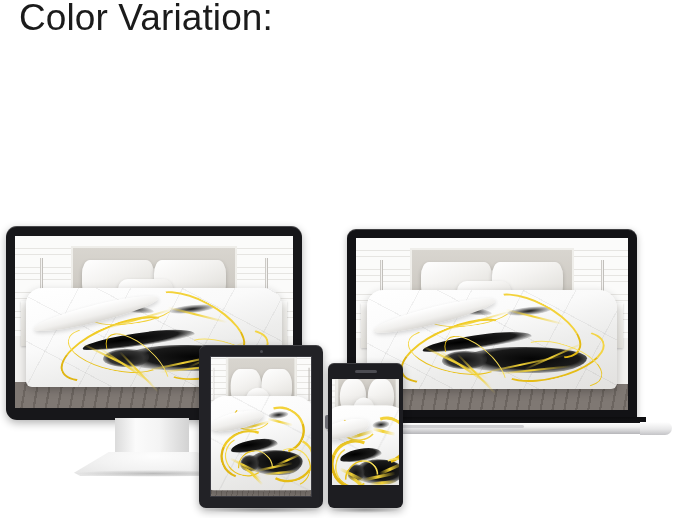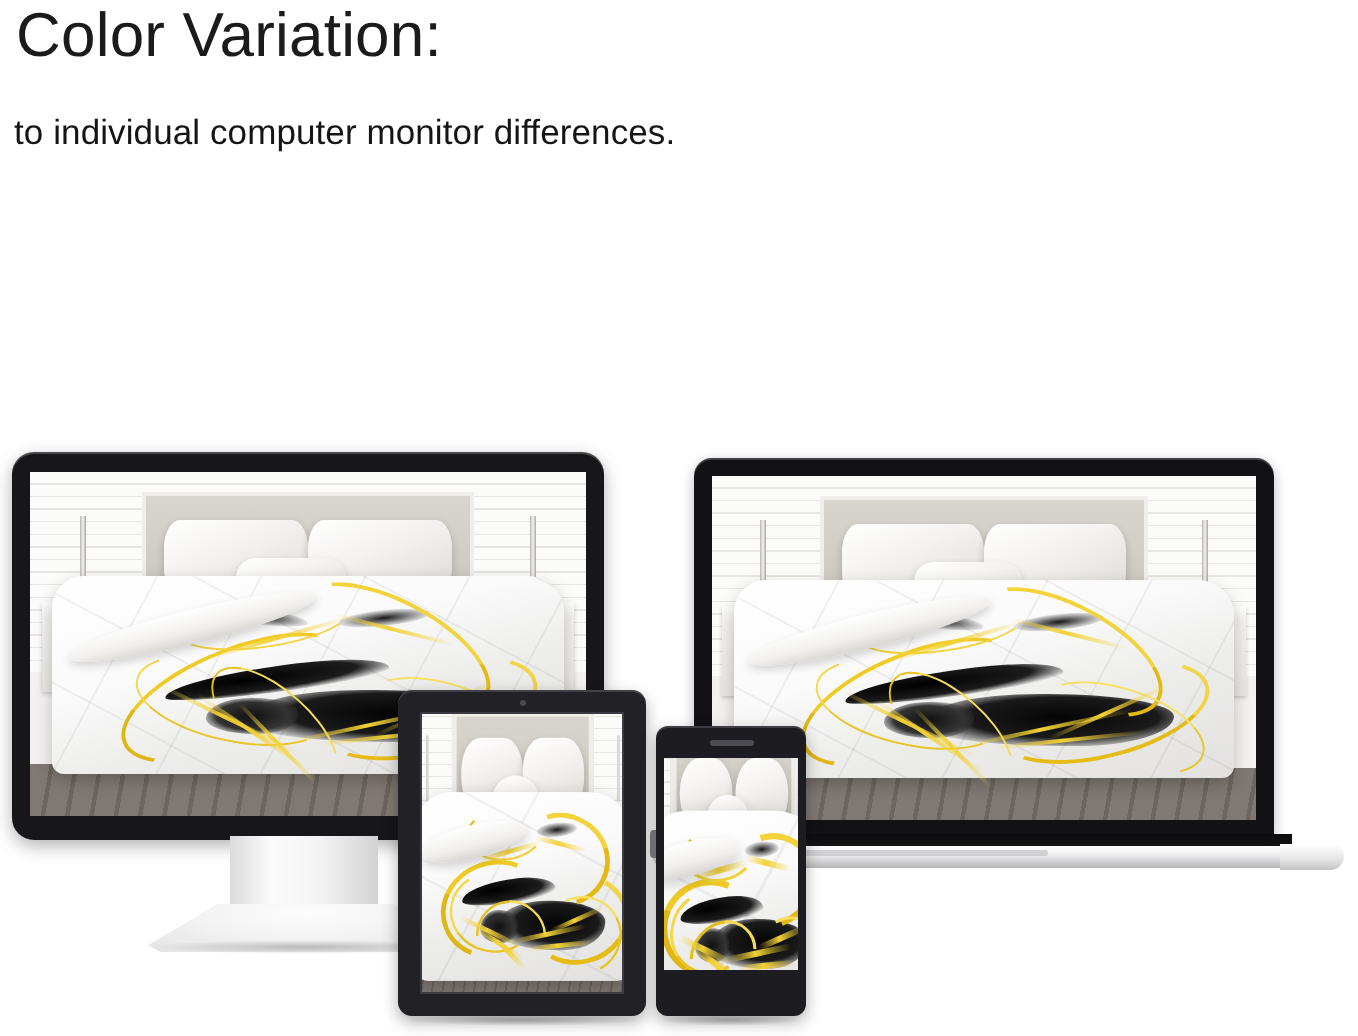--- a/index.html
+++ b/index.html
@@ -1,21 +1,21 @@
 <!DOCTYPE html>
 <html><head>
 <meta charset="utf-8">
 <style>
   html,body{margin:0;padding:0;background:#ffffff;}
   body{width:679px;height:518px;position:relative;overflow:hidden;
        font-family:"Liberation Sans","DejaVu Sans",sans-serif;color:#1a1a1a;}
 
   
   #text-block{position:absolute;left:0;top:0;width:679px;}
-  #page-title{position:absolute;left:8px;top:1px;font-size:31px;line-height:34px;
+  #page-title{position:absolute;left:19px;top:1px;font-size:37px;line-height:34px;
               font-weight:400;letter-spacing:.1px;color:#1b1b1b;white-space:nowrap;}
   #disclaimer{position:absolute;left:7px;top:50px;width:660px;font-size:17.5px;
               line-height:32px;font-weight:400;color:#151515;letter-spacing:.05px;}
   #disclaimer div{white-space:nowrap;}
 
   
   .bed{position:absolute;inset:0;overflow:hidden;background:#f2f1ef;}
   .bed .layer{position:absolute;}
 
   
@@ -180,21 +180,20 @@
   
   .crop-in{transform:scale(1.18);transform-origin:48% 42%;}
   .crop-in2{transform:scale(1.55);transform-origin:46% 40%;}
 </style>
 </head>
 <body>
 
 <div id="text-block">
   <div id="page-title">Color Variation:</div>
   <div id="disclaimer">
-    <div>to individual computer monitor differences.</div>
   </div>
 </div>
 
 <div id="monitor">
   <div id="monitor-screen">
     <div class="bed">
       <div class="layer wall"></div>
       <div class="layer floor"></div>
       <div class="layer headboard"></div>
       <div class="layer nstand l"></div>

